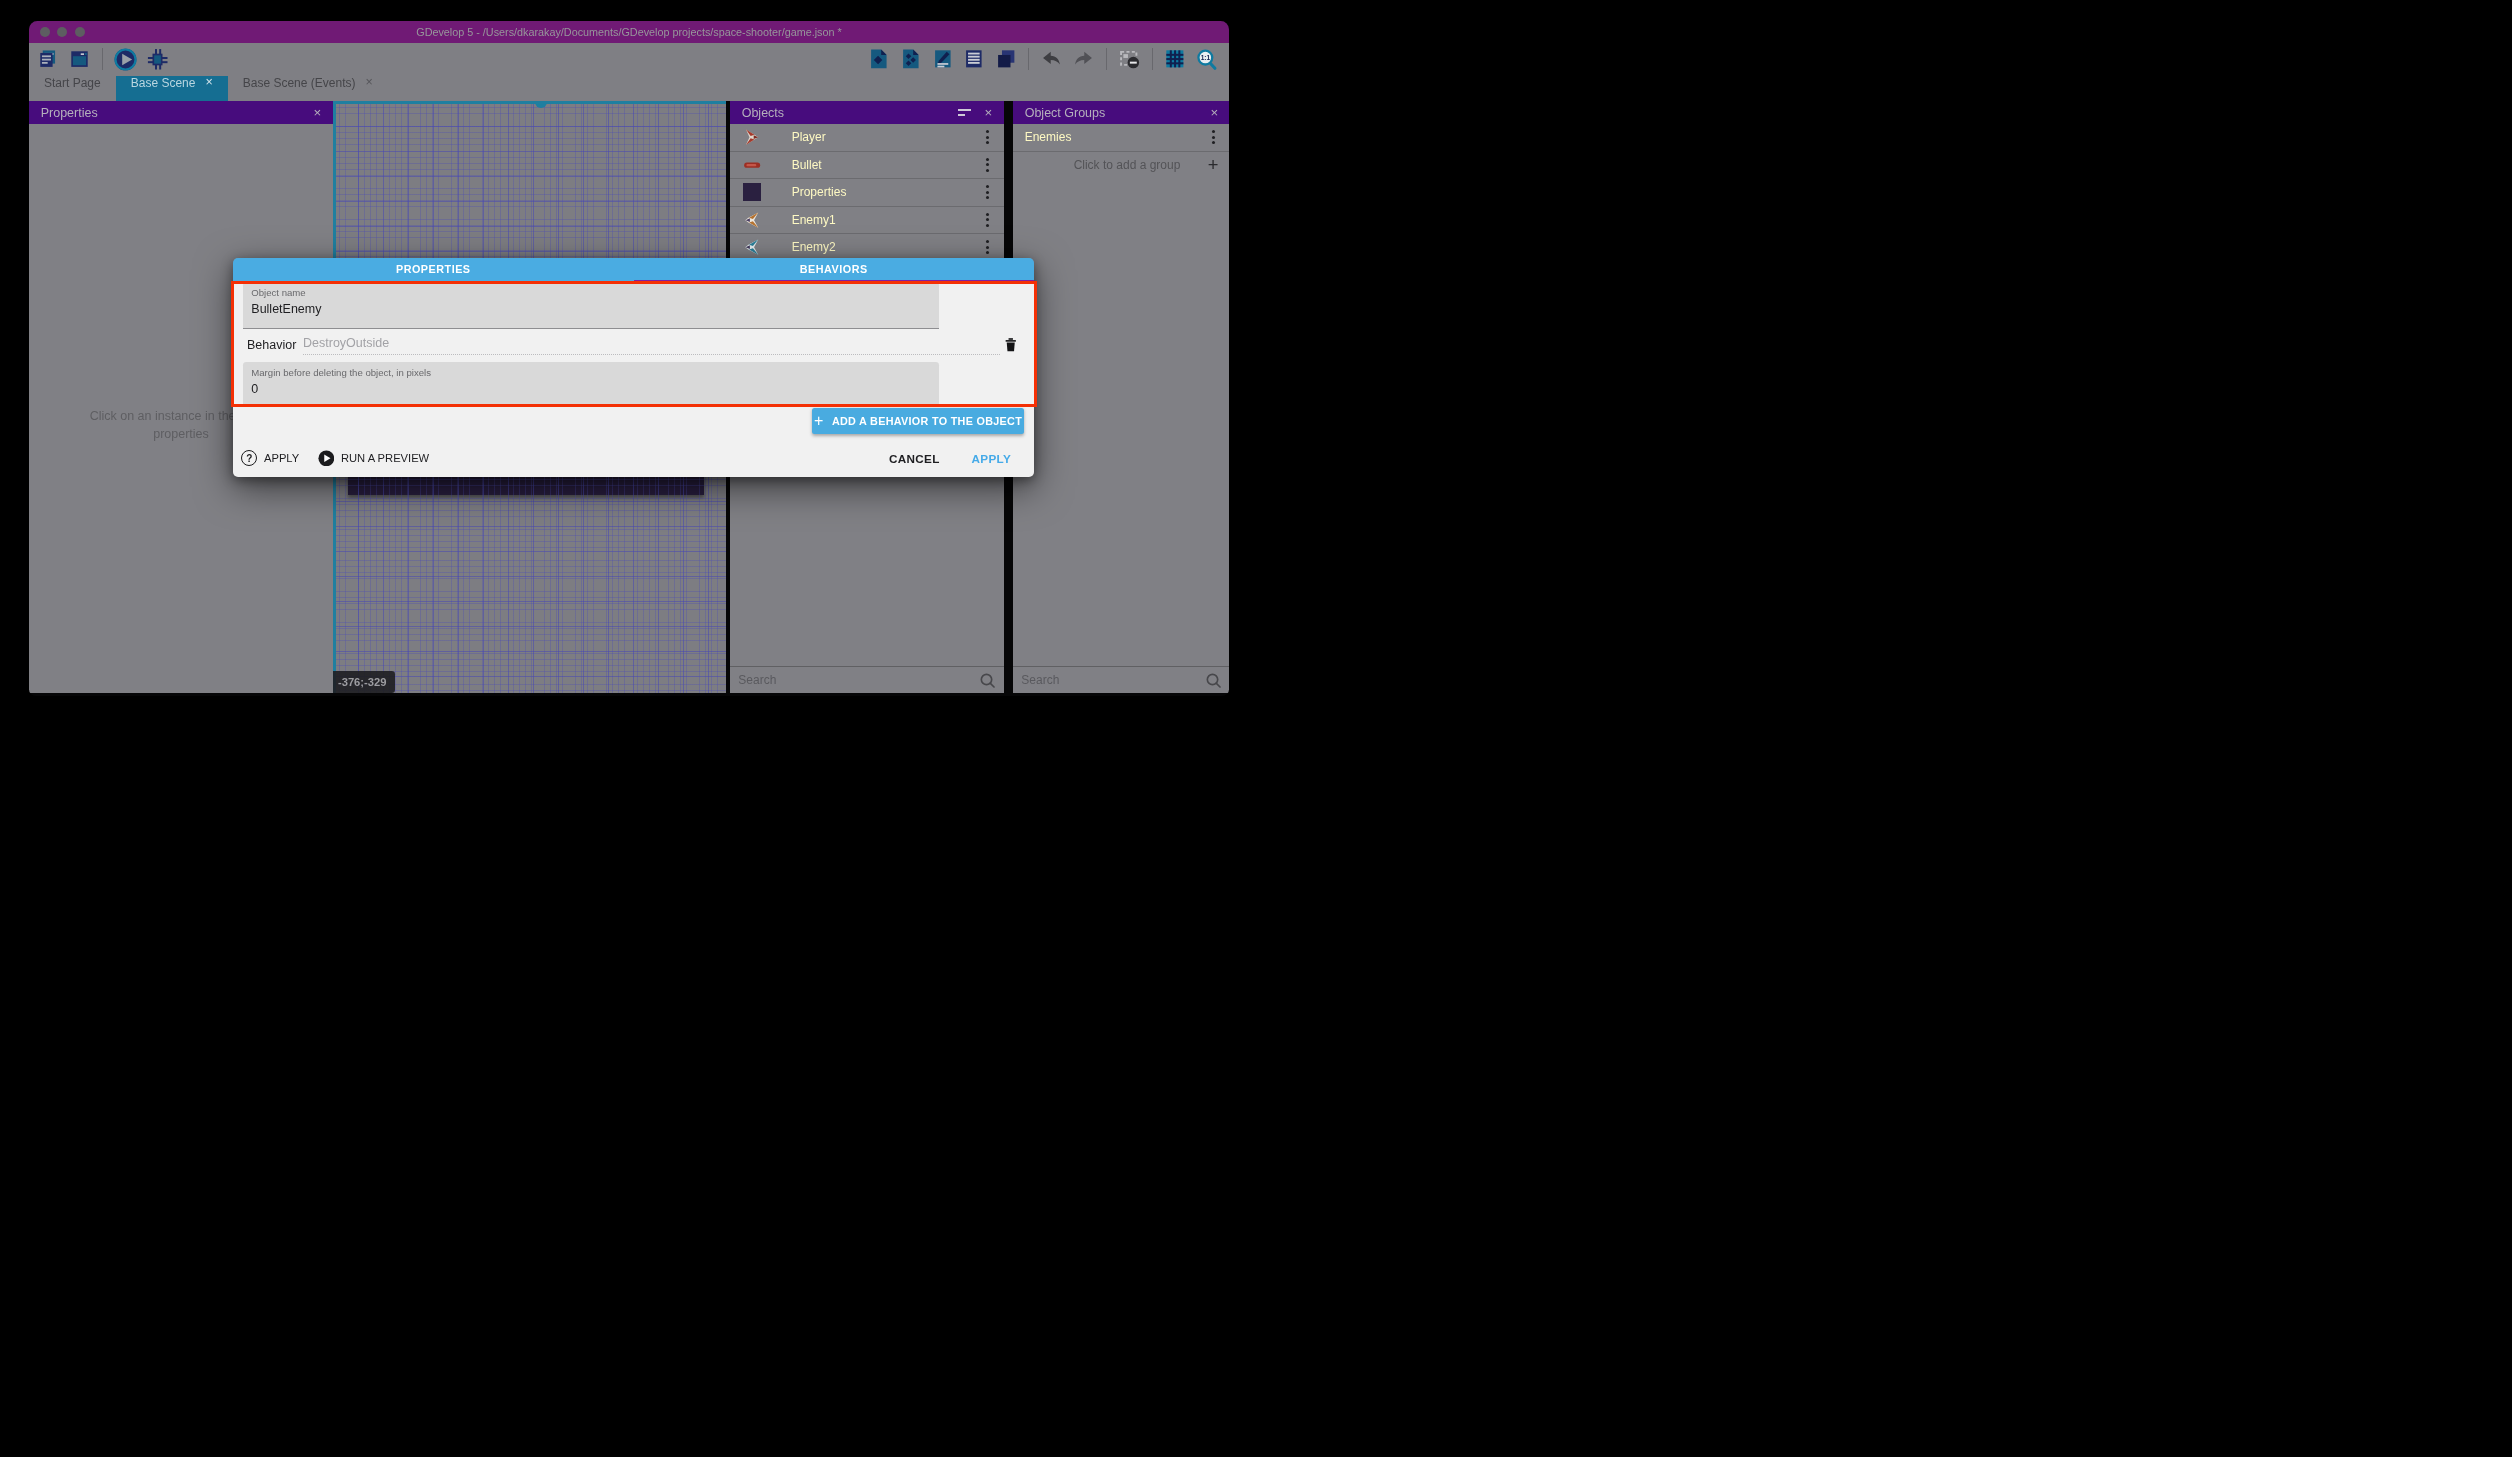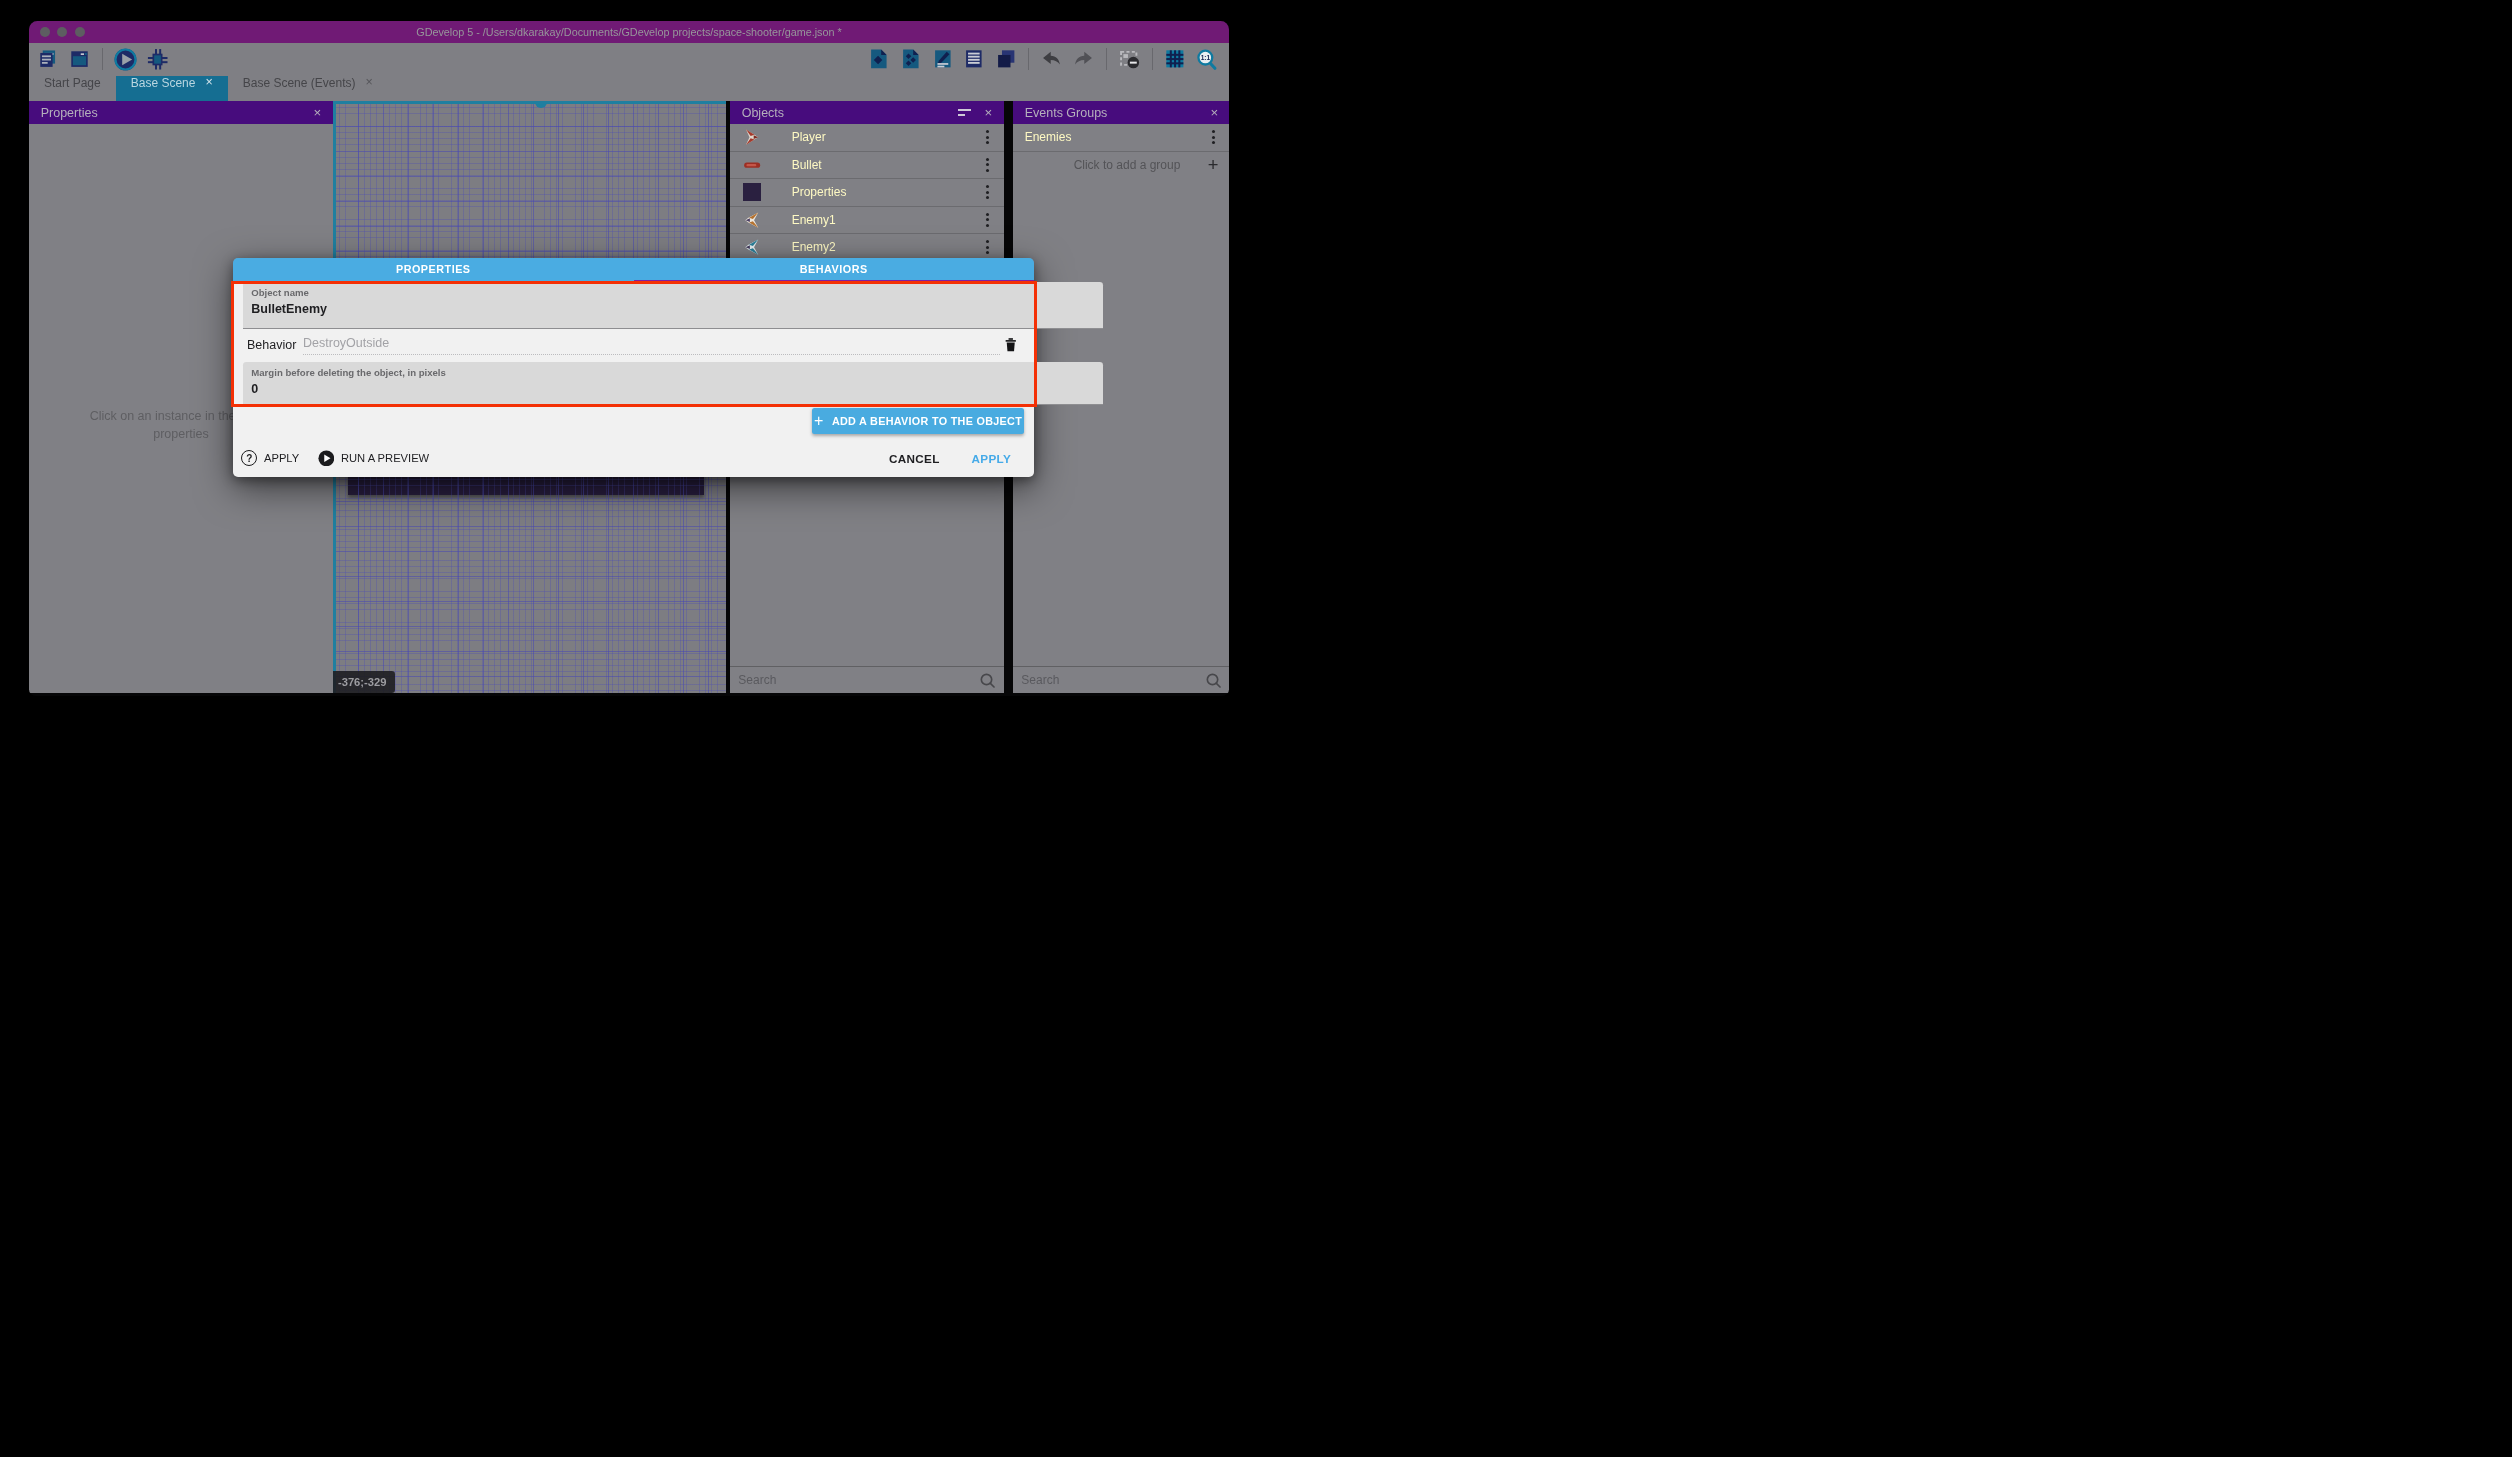--- a/index.html
+++ b/index.html
@@ -92,22 +92,22 @@
             border-radius:5px; box-shadow:0 11.7px 37px rgba(0,0,0,0.55), 0 3.3px 11.7px rgba(0,0,0,0.4); }
   .dtabs { position:relative; height:22.5px; background:#4aace2; border-radius:5px 5px 0 0; display:flex; }
   .dtab { flex:1; display:flex; align-items:center; justify-content:center; color:#fff; font-size:10.8px;
           font-weight:bold; letter-spacing:0.5px; cursor:pointer; position:relative; }
   .dtab.behaviors::after { content:""; position:absolute; left:0; right:0; bottom:-1.7px; height:2.5px; background:#7b1fa2; }
   .dbody { position:relative; height:196px; background:#f1f1f1; border-radius:0 0 5px 5px; }
 
   .red-rect { position:absolute; left:-2.5px; top:0; width:calc(100% + 5px); height:126px;
               border:3.3px solid #f43005; z-index:6; pointer-events:none; }
 
-  .field { position:absolute; left:10px; width:860px; background:#d9d9d9; border-radius:3.3px 3.3px 0 0;
-           border-bottom:1.7px solid #8e8e91; padding:5px 8.3px 0 8.3px; cursor:text;font-weight:bold; }
+  .field { position:absolute; left:10px; width:696px; background:#d9d9d9; border-radius:3.3px 3.3px 0 0;
+           border-bottom:1.7px solid #8e8e91; padding:5px 8.3px 0 8.3px; cursor:text; }
   .name-field { top:1.7px; height:47px; }
   .margin-field { top:81px; height:43px; }
   .flabel { font-size:9.6px; color:#69696c; }
   .fvalue { font-size:12.5px; color:#1e1e21; margin-top:4.2px; }
 
   .brow { position:absolute; left:4px; top:48px; width:100%; height:32px; display:flex; align-items:center;
           padding:0 38px 0 10px; }
   .blabel { font-size:12.5px; color:#1e1e21; }
   .binput { flex:1; margin-left:6.7px; align-self:flex-end; margin-bottom:5.8px;
             border-bottom:1.7px dotted #bcbcbf; padding-bottom:4.2px; cursor:text; }
@@ -403,21 +403,21 @@
         <input type="text" placeholder="Search" style="">
         <svg viewBox="0 0 20 20" width="16.7" height="16.7">
           <circle cx="9" cy="9" r="6.2" fill="none" stroke="#47474b" stroke-width="2"></circle>
           <path d="M13.6 13.6 L18 18" stroke="#47474b" stroke-width="2" stroke-linecap="round"></path>
         </svg>
       </div>
     </div>
 
     <div class="panel groups-panel">
       <div class="phead">
-        <span>Events Groups</span>
+        <span>Object Groups</span>
         <span class="spacer"></span>
         <span class="px">×</span>
       </div>
       <div class="prow">
         <span class="olabel">Enemies</span>
         <span class="kebab">
             <i></i>
             <i></i>
             <i></i>
           </span>

